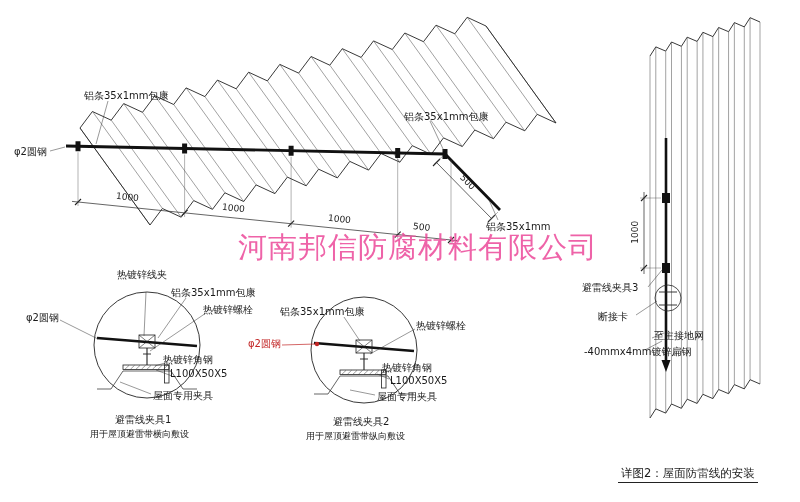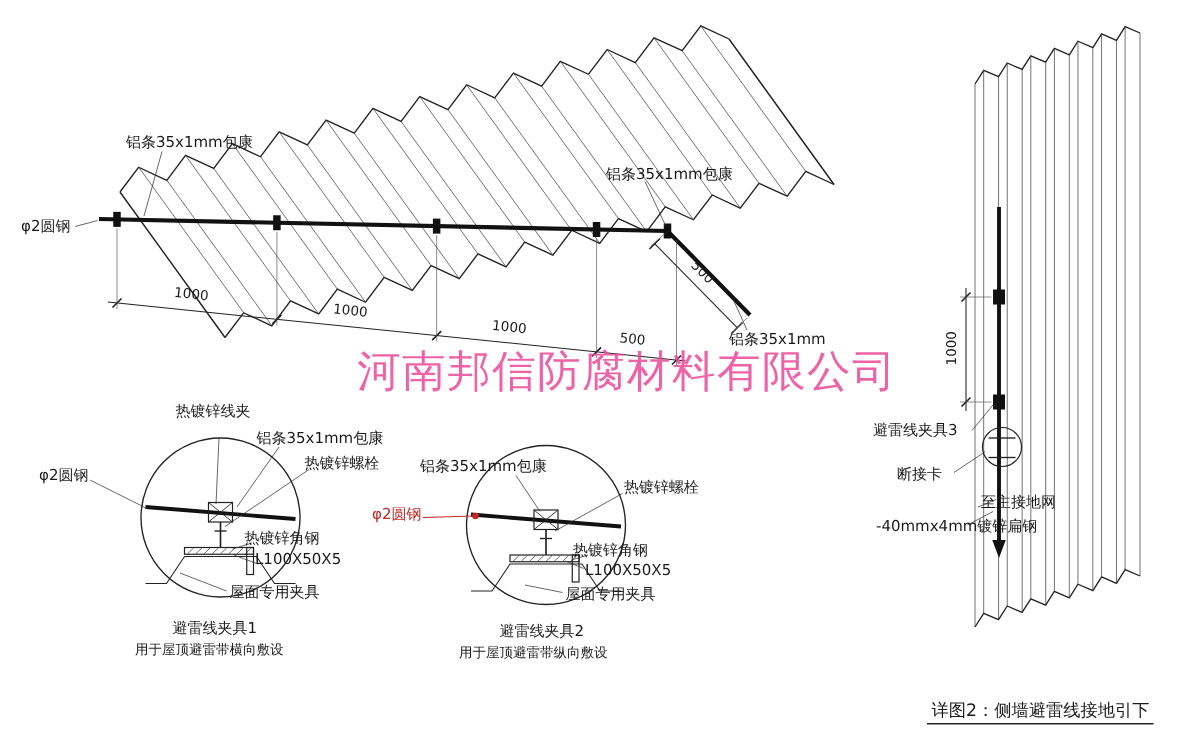--- a/index.html
+++ b/index.html
@@ -191,14 +191,14 @@
   <div class="lbl" style="left:390px;top:375px">L100X50X5</div>
   <div class="lbl" style="left:377px;top:391px">屋面专用夹具</div>
   <div class="lbl title" style="left:333px;top:416px;font-weight:normal">避雷线夹具2</div>
   <div class="lbl sub" style="left:306px;top:431px">用于屋顶避雷带纵向敷设</div>
 
   <div class="lbl dim" style="left:624px;top:227px;transform:rotate(-90deg)">1000</div>
   <div class="lbl big" style="left:582px;top:282px">避雷线夹具3</div>
   <div class="lbl big" style="left:598px;top:311px">断接卡</div>
   <div class="lbl big" style="left:654px;top:330px">至主接地网</div>
   <div class="lbl big" style="left:584px;top:346px">-40mmx4mm镀锌扁钢</div>
-  <div class="lbl cap" style="left:618px;top:467px">详图2：侧墙避雷线接地引下</div>
+  <div class="lbl cap" style="left:618px;top:467px">详图2：屋面防雷线的安装</div>
 </div>
 
 </body></html>

